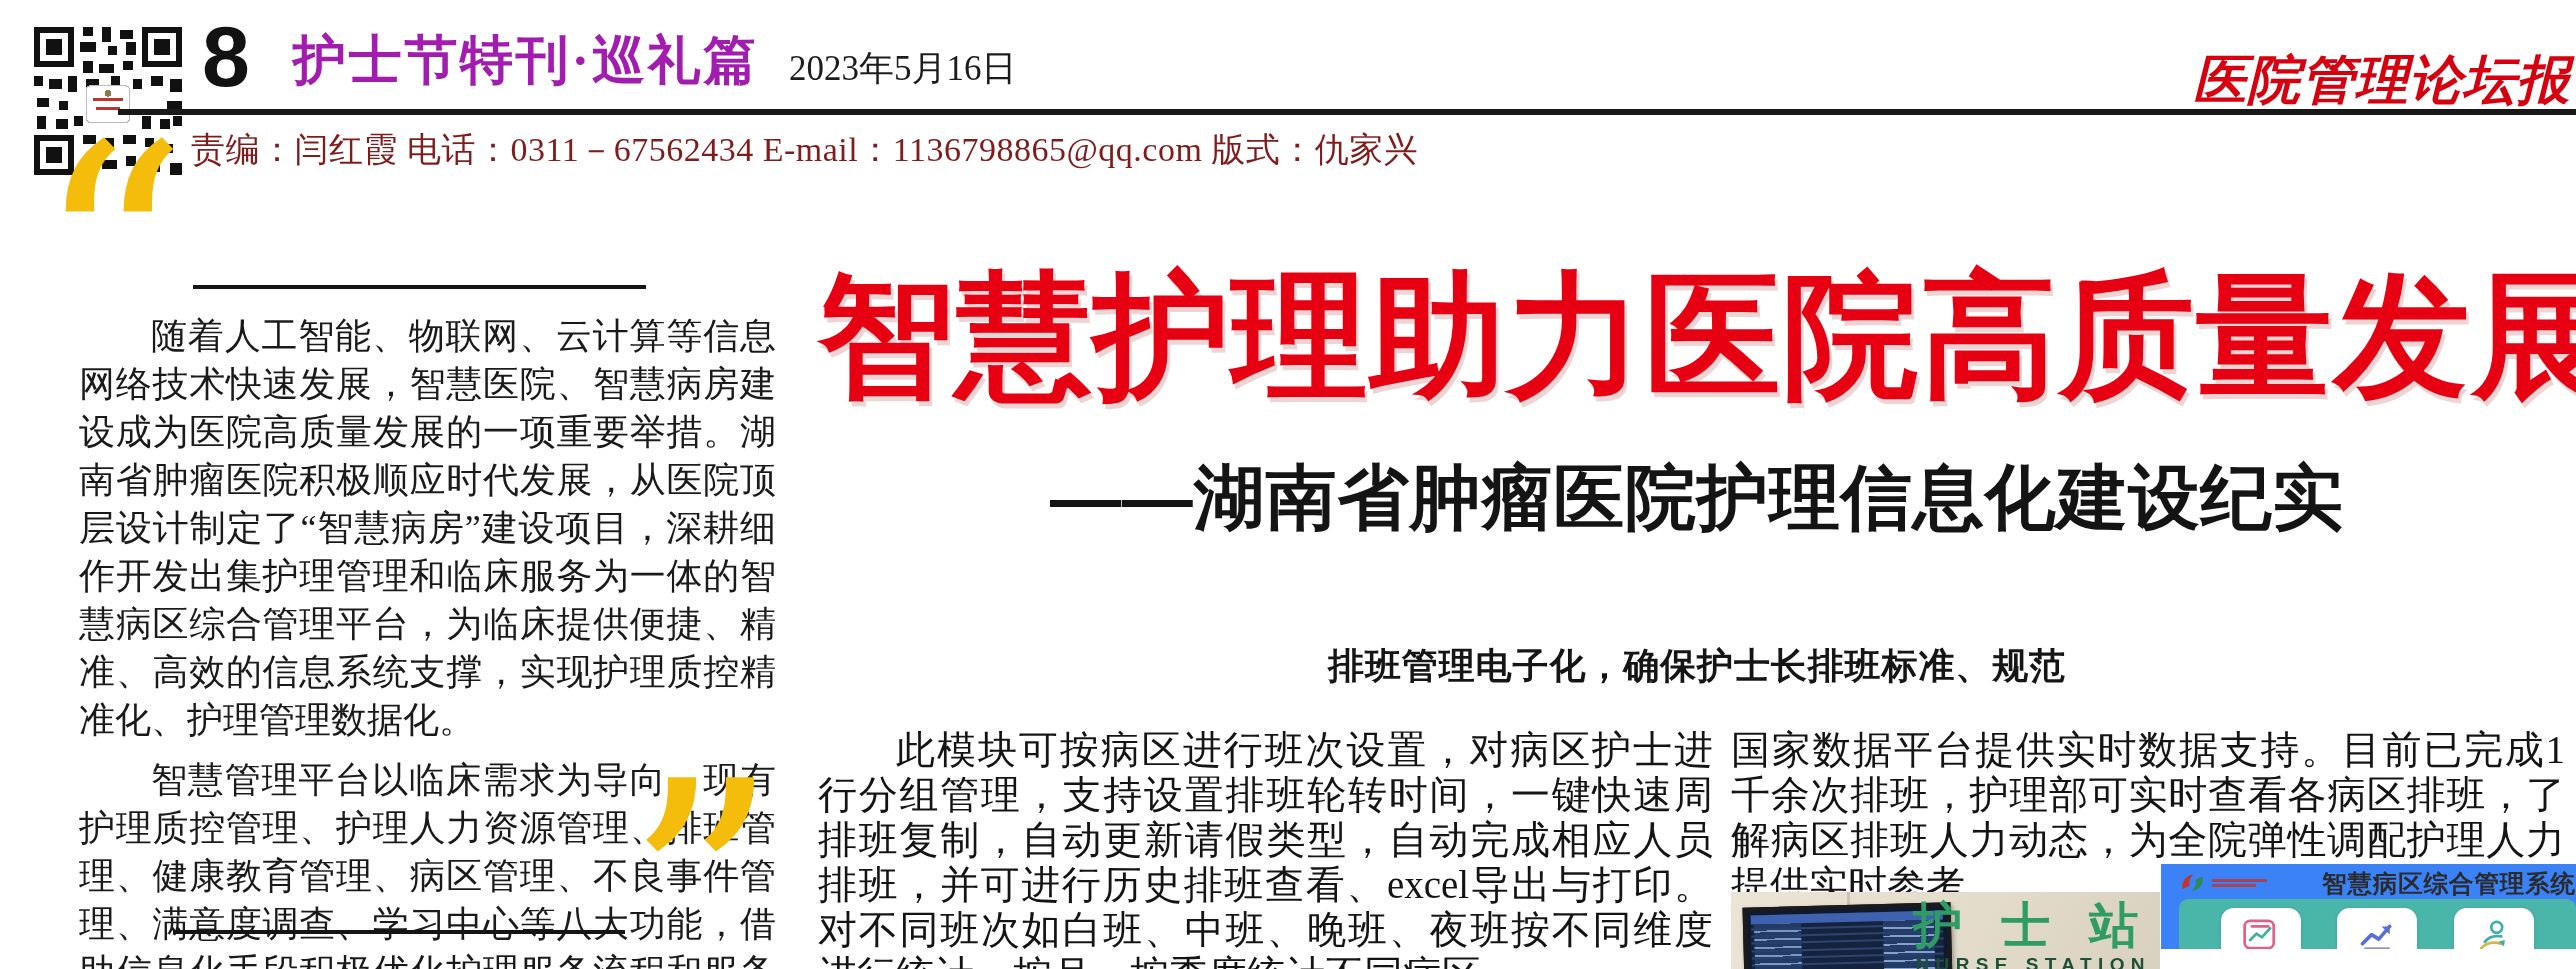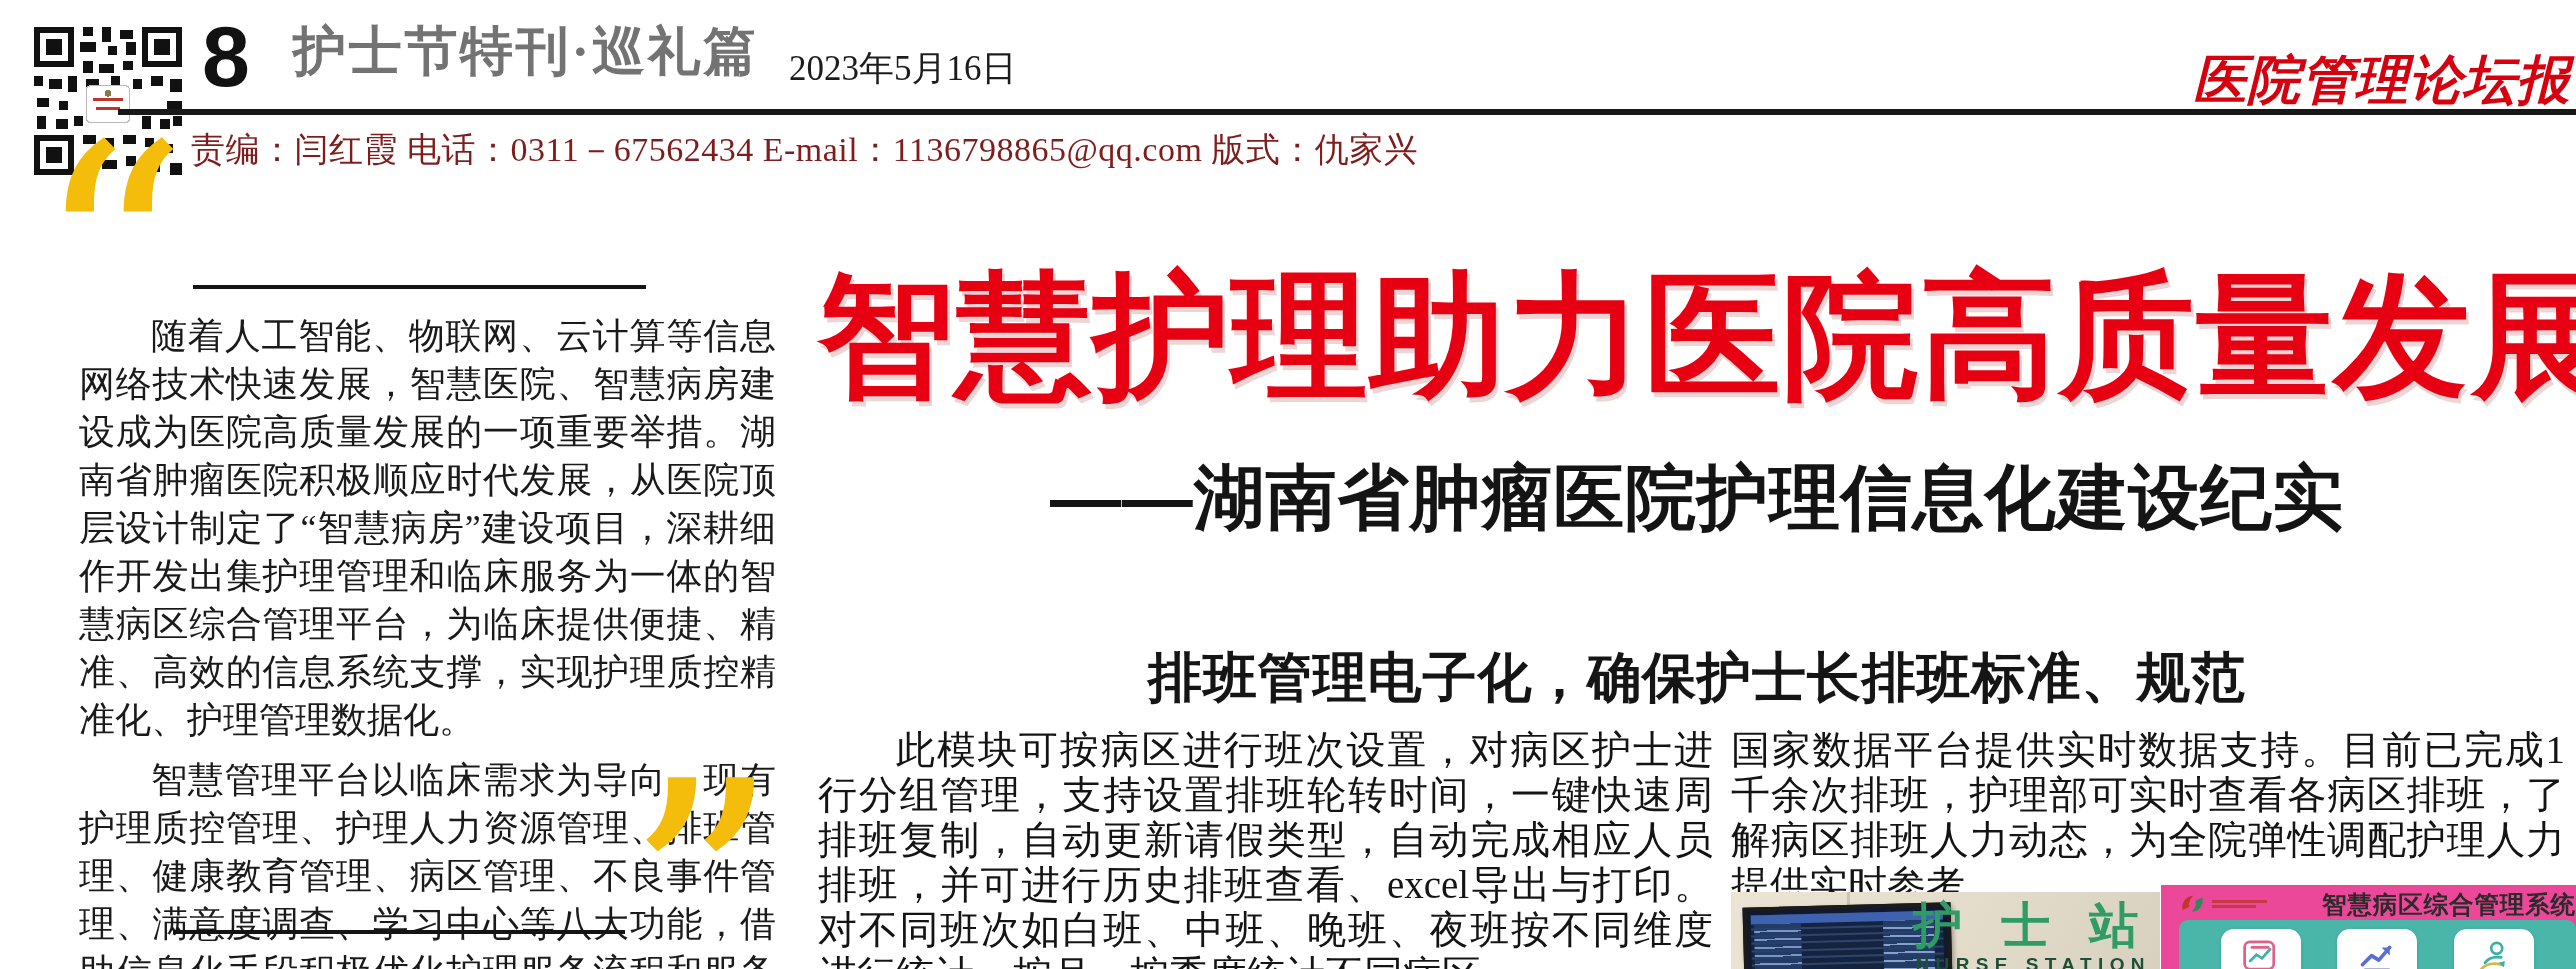--- a/index.html
+++ b/index.html
@@ -8,22 +8,22 @@
     overflow:hidden;font-family:"Liberation Serif",serif;color:#111;
   }
   
   .qr{position:absolute;left:30px;top:23.6px;width:156px;height:154px;}
   .qr svg{width:100%;height:100%;}
   .page-num{
     position:absolute;left:202px;top:12.7px;font-family:"Liberation Sans",sans-serif;
     font-weight:900;font-size:86px;line-height:1;color:#121212;
   }
   .section-title{
-    position:absolute;left:293px;top:16px;font-size:53px;font-weight:700;
-    letter-spacing:2.7px;color:#737373;white-space:nowrap;
+    position:absolute;left:293px;top:25px;font-size:53px;font-weight:700;
+    letter-spacing:2.7px;color:#a21caf;white-space:nowrap;
   }
   .date{position:absolute;left:747px;top:45px;font-size:35px;color:#1c1c1c;white-space:nowrap;margin-left:42px;}
   .masthead{
     position:absolute;right:5.5px;top:45px;width:382px;text-align:right;
     font-size:53px;font-weight:900;font-style:italic;color:#d6000f;
     letter-spacing:0.9px;white-space:nowrap;
   }
   .head-rule{position:absolute;left:118px;top:109px;width:2458px;height:6.4px;background:#191919;}
   .editor-line{position:absolute;left:191px;top:127px;font-size:34px;color:#7f1d1d;
     font-family:Liberation Serif, serif;white-space:nowrap;letter-spacing:0.5px;}
@@ -52,21 +52,21 @@
     line-height:1.05;color:#e60012;letter-spacing:1.8px;white-space:nowrap;
     text-shadow:2.7px 4.5px 0 rgba(160,20,20,.18);
   }
   .subtitle{
     position:absolute;left:818px;top:451px;width:1758px;text-align:center;
     font-family:"Liberation Sans",sans-serif;font-weight:800;font-size:71px;
     color:#141414;white-space:nowrap;letter-spacing:0.9px;
   }
   .section-heading{
     position:absolute;left:818px;top:642px;width:1758px;text-align:center;
-    font-family:"Liberation Sans",sans-serif;font-weight:800;font-size:54px;
+    font-family:"Liberation Sans",sans-serif;font-weight:800;font-size:36px;
     color:#151515;white-space:nowrap;letter-spacing:0.9px;
   }
   .body-col{position:absolute;top:727px;}
   .body-col p{margin:0;font-size:39px;line-height:45px;text-align:justify;color:#141414;}
   .col-left{left:818px;width:895px;}
   .col-left p{text-indent:2em;}
   .col-right{left:1731px;width:834px;}
 
   
   .photo{
@@ -92,21 +92,21 @@
   .ns-cn{
     font-family:"Liberation Sans",sans-serif;font-weight:700;font-size:49px;
     color:#2f9c66;letter-spacing:12.7px;line-height:1;white-space:nowrap;
   }
   .ns-en{
     font-family:"Liberation Sans",sans-serif;font-weight:700;font-size:19px;
     color:#1e4f38;letter-spacing:6.4px;margin-top:3.6px;white-space:nowrap;
   }
 
   
-  .ui-shot{position:absolute;left:2161px;top:885px;width:415px;height:85px;overflow:hidden;background:#ec4899;}
+  .ui-shot{position:absolute;left:2161px;top:864px;width:415px;height:85px;overflow:hidden;background:#3b82f6;}
   .ui-head{position:absolute;left:18px;top:5.5px;right:0;height:27px;display:flex;align-items:center;}
   .ui-logo{width:27px;height:23.6px;flex:0 0 auto;}
   .logo-lines{margin-left:5.5px;width:107px;}
   .logo-lines div{height:2.7px;background:#c2342e;margin:2.7px 0;opacity:.8;}
   .logo-lines div:last-child{width:80%;}
   .ui-title{
     margin-left:55px;font-family:"Liberation Sans",sans-serif;font-weight:700;
     font-size:24.5px;color:#2b2b2b;white-space:nowrap;letter-spacing:0.9px;
   }
   .ui-panel{

